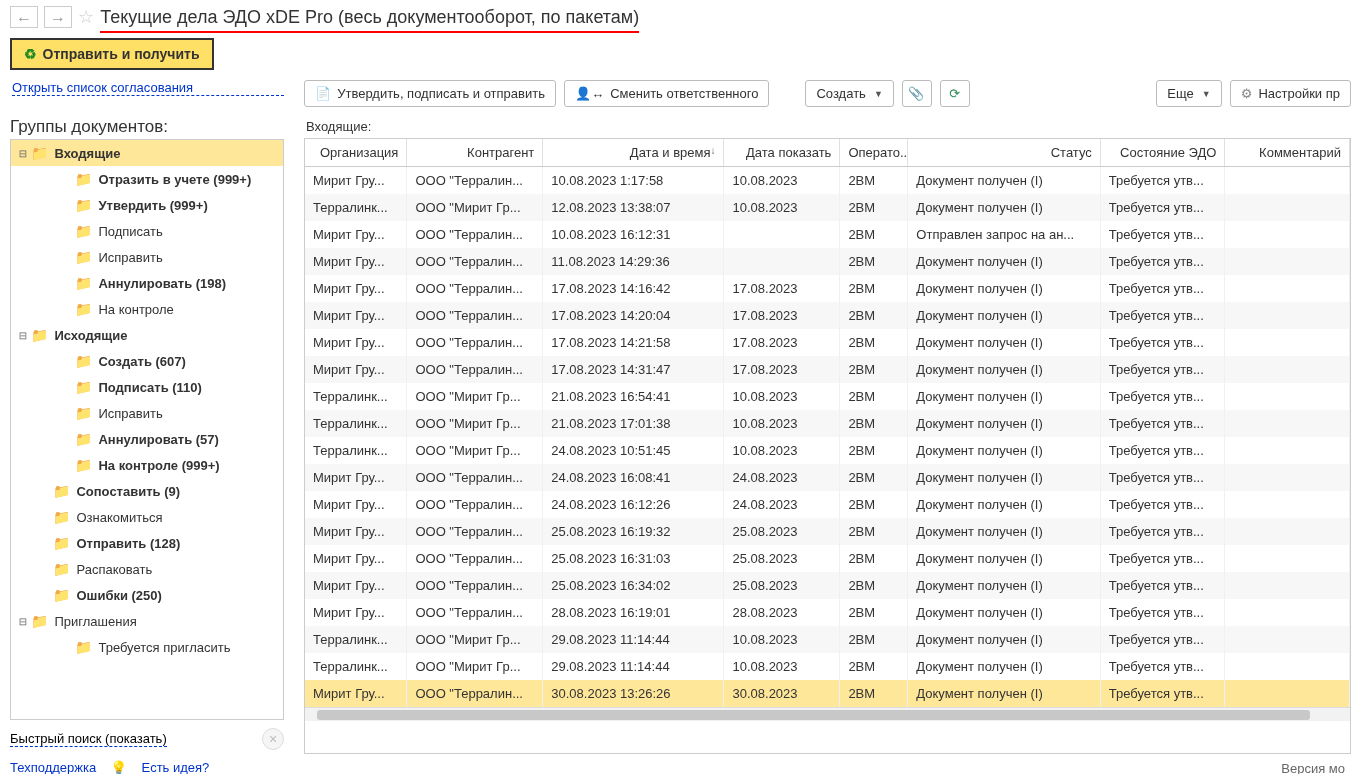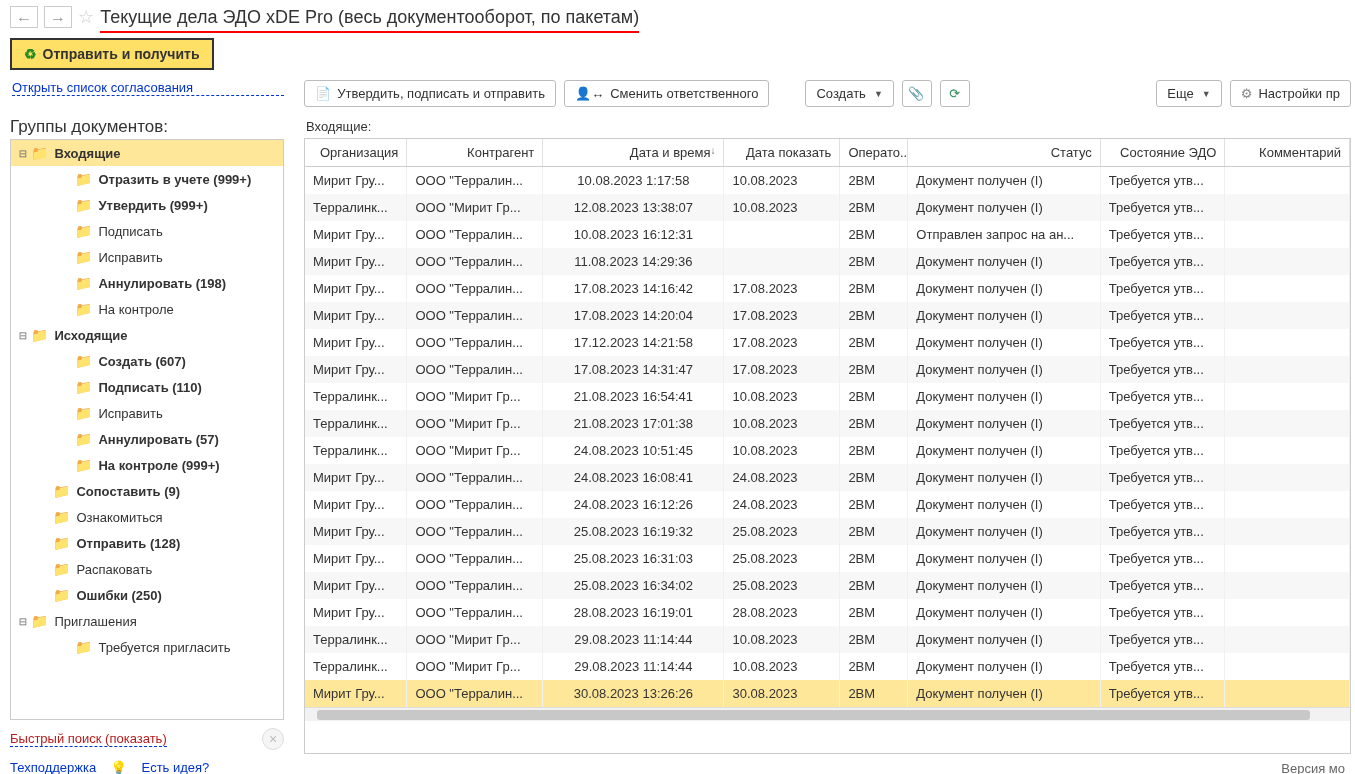--- a/index.html
+++ b/index.html
@@ -103,21 +103,21 @@
     width: 12px; font-size: 10px; color: #666; text-align: center;
   }
   .tree-row .folder-icon { color: #d9a441; margin: 0 6px 0 2px; font-size: 14px;}
   .tree-row .label { font-size: 13px; }
   .tree-row .label.bold { font-weight: bold; }
   .quick-search {
     display: flex; align-items: center; justify-content: space-between;
     padding: 8px 0 4px 0;
   }
   .quick-search a {
-    color: #b91c1c; text-decoration: none; border-bottom: 1px dashed #0033cc;
+    color: #000000; text-decoration: none; border-bottom: 1px dashed #0033cc;
     font-size: 13px;
   }
   .clear-btn {
     width: 22px; height: 22px; border: 1px solid #ddd; border-radius: 11px;
     background: #f5f5f5;
     font-size: 14px; color: #bbb; display:flex; align-items:center; justify-content:center;
     cursor: pointer;
   }
   .right-panel {
     flex: 1;
@@ -157,21 +157,21 @@
     border-right: 1px solid #f0f0f0;
     white-space: nowrap;
     overflow: hidden;
     text-overflow: ellipsis;
   }
   table.grid tr:nth-child(odd) td { background: #fff; }
   table.grid tr:nth-child(even) td { background: #f7f7f7; }
   table.grid tr.selected td { background: #ffe79a !important; }
   .col-org { width: 90px; max-width: 90px; }
   .col-contr { width: 120px; max-width: 120px; }
-  .col-datetime { width: 160px; text-align: center; }
+  .col-datetime { width: 160px; }
   .col-docdate { width: 100px; }
   .col-op { width: 60px; max-width: 60px; }
   .col-status { width: 170px; max-width: 170px; }
   .col-edo { width: 110px; max-width: 110px;}
   .col-comment { width: 110px; }
   .sort-arrow { float: right; font-size: 10px; color: #666; }
   .footer {
     display: flex; align-items: center; gap: 14px;
     padding: 6px 10px 2px 10px;
     font-size: 13px;
@@ -428,21 +428,21 @@
               <td class="col-datetime">17.08.2023 14:20:04</td>
               <td class="col-docdate">17.08.2023</td>
               <td class="col-op">2BM</td>
               <td class="col-status">Документ получен (I)</td>
               <td class="col-edo">Требуется утв...</td>
               <td class="col-comment"></td>
             </tr>
             <tr>
               <td class="col-org">Мирит Гру...</td>
               <td class="col-contr">ООО "Терралин...</td>
-              <td class="col-datetime">17.12.2023 14:21:58</td>
+              <td class="col-datetime">17.08.2023 14:21:58</td>
               <td class="col-docdate">17.08.2023</td>
               <td class="col-op">2BM</td>
               <td class="col-status">Документ получен (I)</td>
               <td class="col-edo">Требуется утв...</td>
               <td class="col-comment"></td>
             </tr>
             <tr>
               <td class="col-org">Мирит Гру...</td>
               <td class="col-contr">ООО "Терралин...</td>
               <td class="col-datetime">17.08.2023 14:31:47</td>

